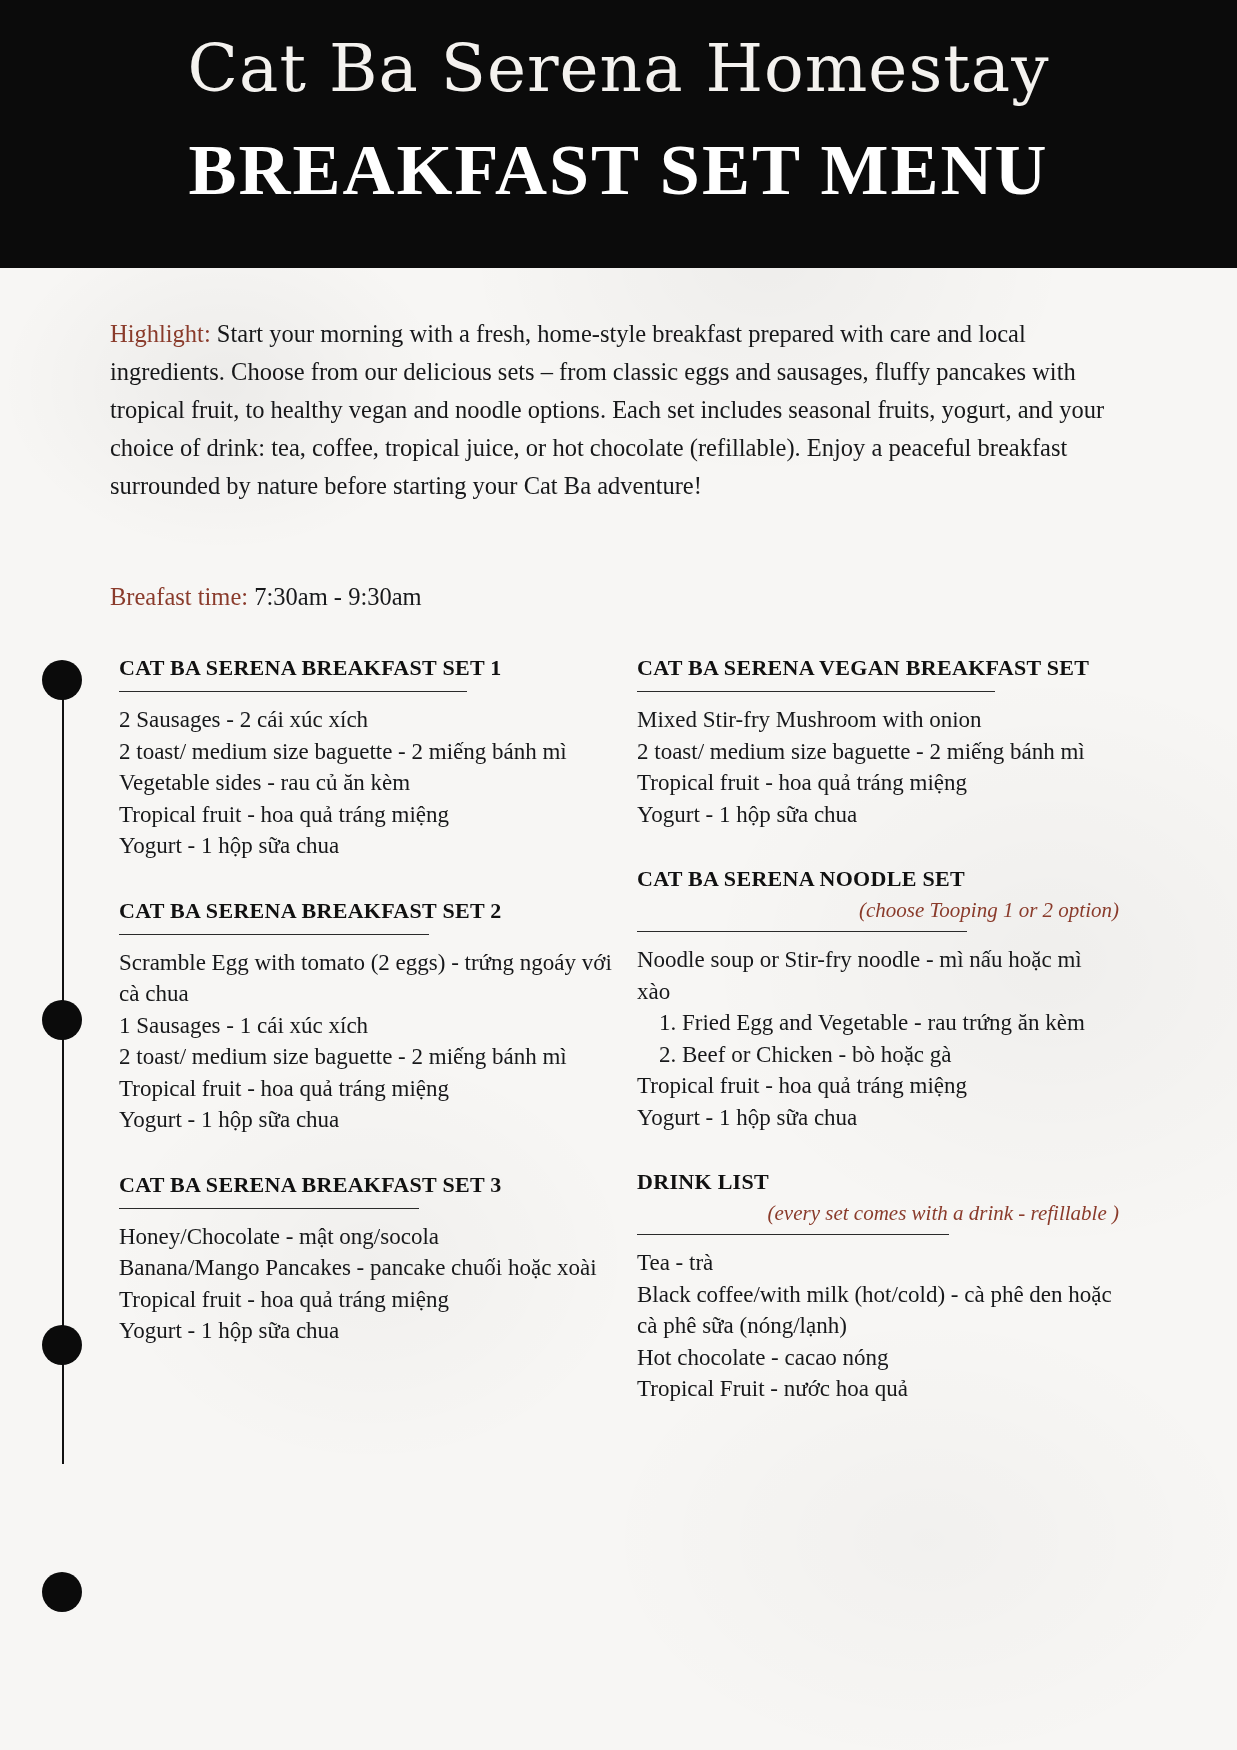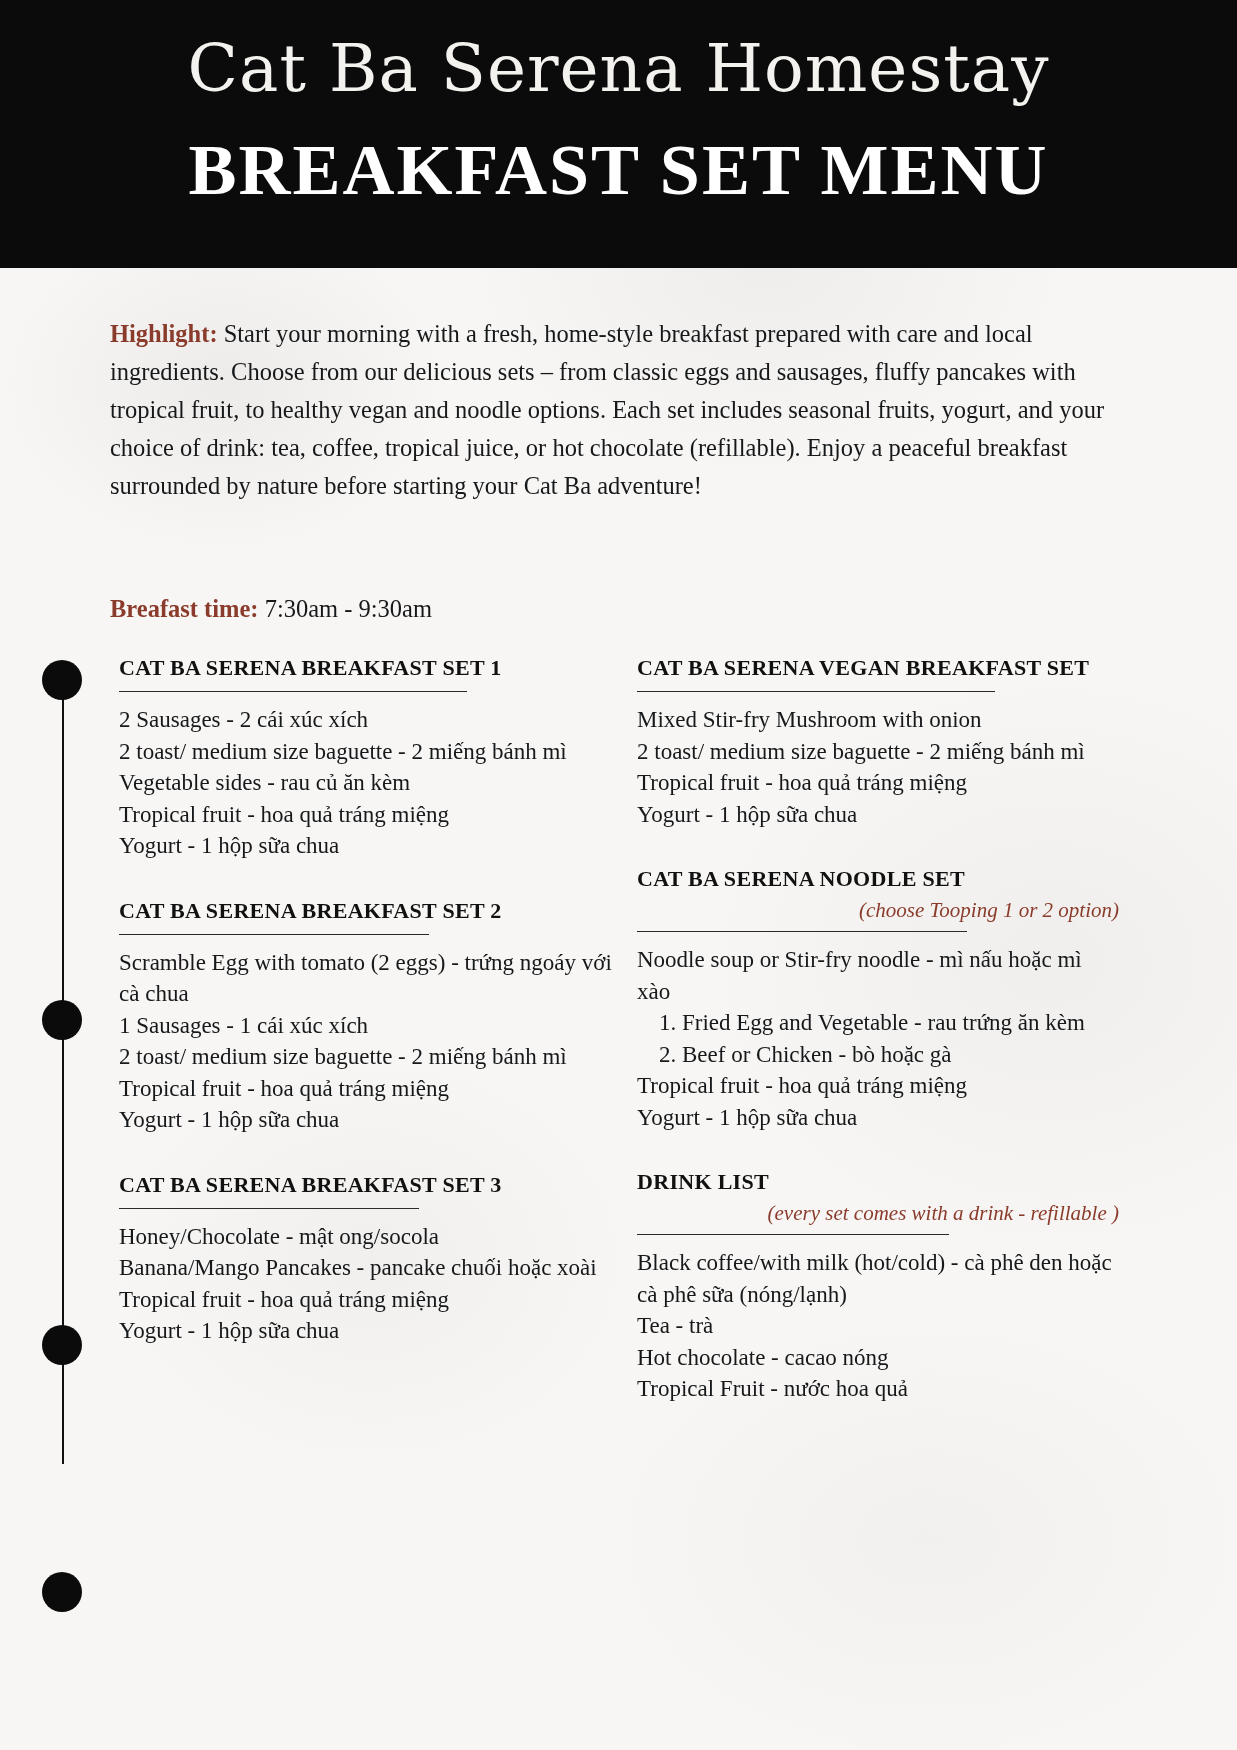--- a/index.html
+++ b/index.html
@@ -67,30 +67,29 @@
     position: absolute;
     left: 110px;
     top: 315px;
     width: 1010px;
     font-size: 24.5px;
     line-height: 38px;
     color: #17181a;
   }
   .lead-label {
     color: #8a3b2b;
-    font-weight: 700;
+    font-weight: 400;
   }
   .time-line {
     position: absolute;
     left: 110px;
     top: 580px;
     font-size: 24.5px;
     line-height: 34px;
     color: #17181a;
-    margin-top: 12px;
   }
 
   
   .timeline {
     position: absolute;
     left: 42px;
     top: 660px;
     width: 44px;
     height: 800px;
   }
@@ -257,22 +256,22 @@
           <div>Tropical fruit - hoa quả tráng miệng</div>
           <div>Yogurt - 1 hộp sữa chua</div>
         </div>
       </div>
 
       <div class="set-block">
         <div class="set-title">DRINK LIST</div>
         <div class="set-sub">(every set comes with a drink - refillable )</div>
         <div class="rule w6"></div>
         <div class="set-items">
+          <div>Tea - trà</div>
           <div>Black coffee/with milk (hot/cold) - cà phê den hoặc cà phê sữa (nóng/lạnh)</div>
-          <div>Tea - trà</div>
           <div>Hot chocolate - cacao nóng</div>
           <div>Tropical Fruit - nước hoa quả</div>
         </div>
       </div>
 
     </div>
 
   </div>
 </div>
 

